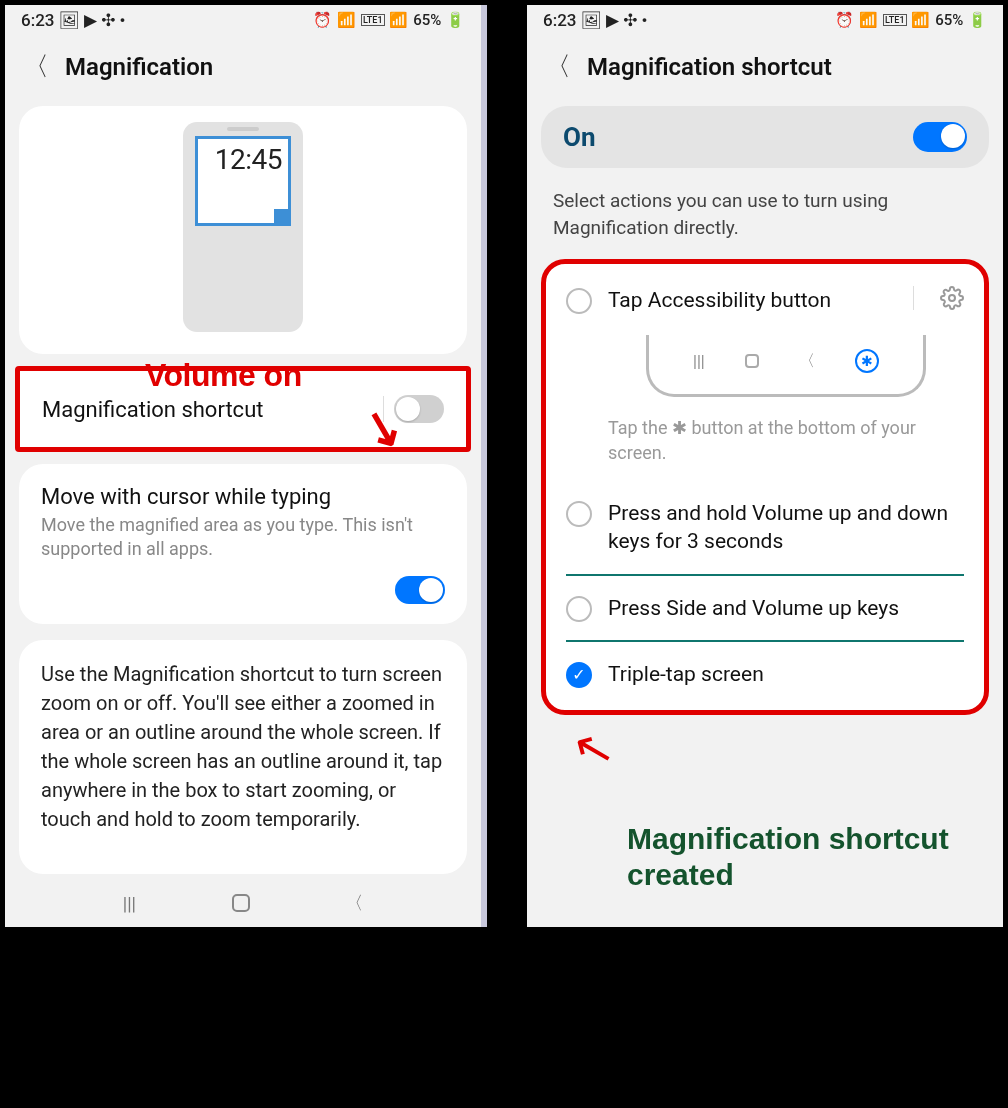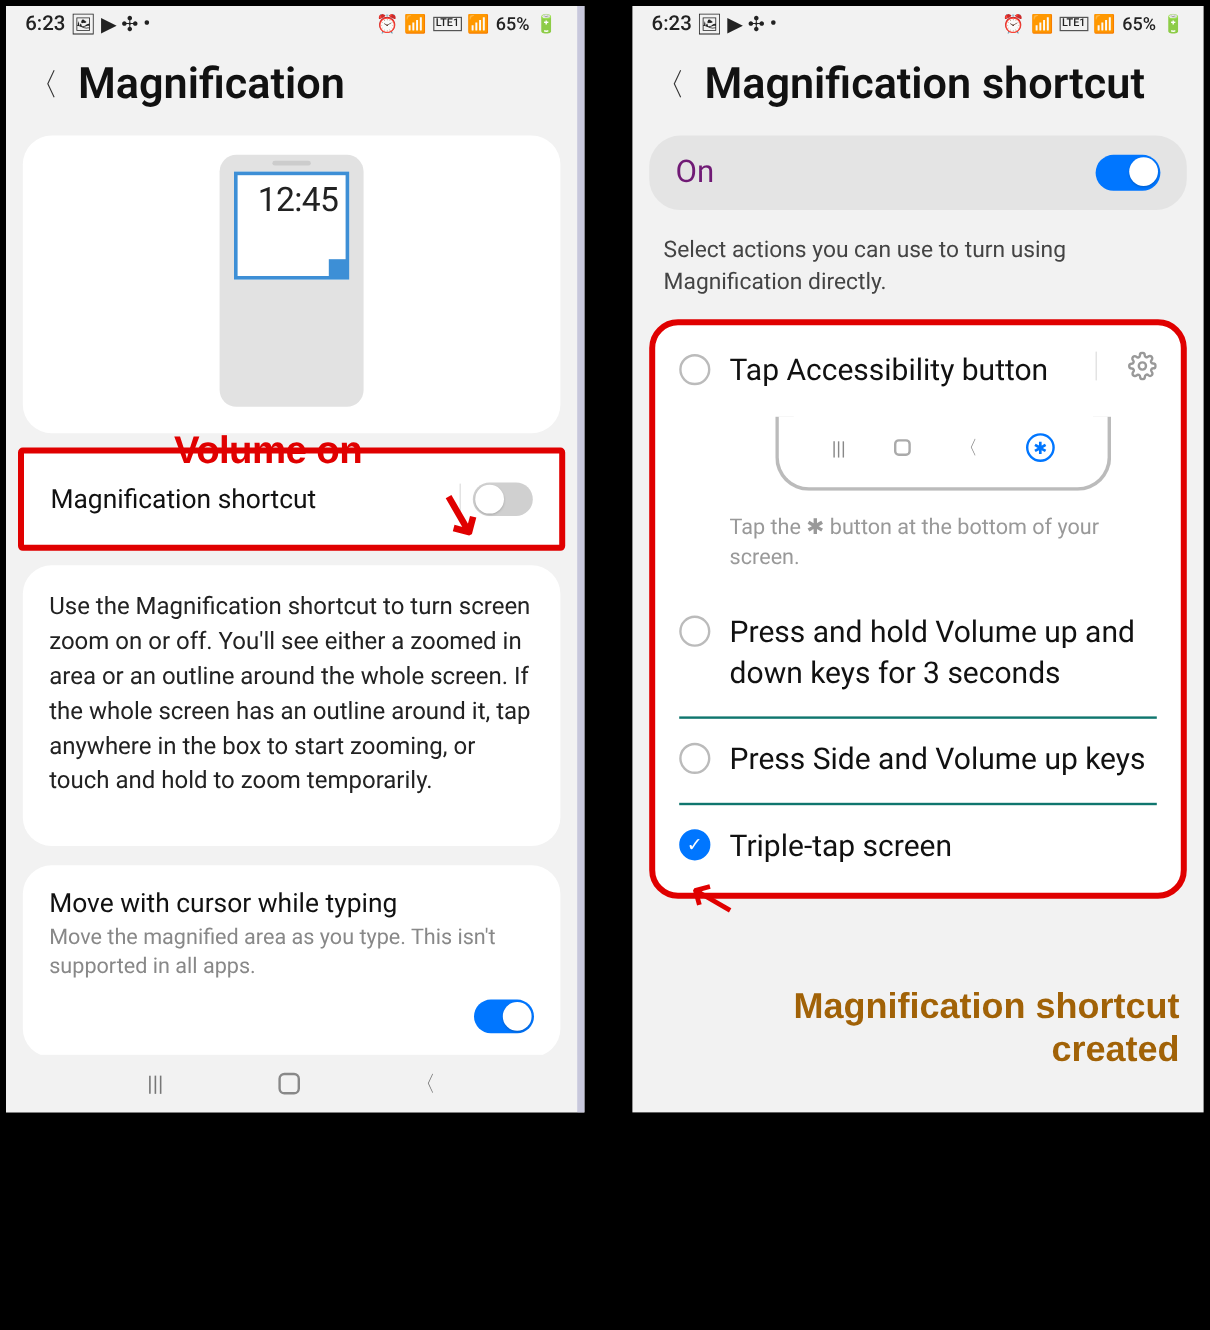--- a/index.html
+++ b/index.html
@@ -36,21 +36,21 @@
   }
   .status-left { display: flex; align-items: center; gap: 4px; }
   .status-right { display: flex; align-items: center; gap: 5px; font-size: 15px; }
   .app-bar {
     display: flex;
     align-items: center;
     padding: 14px 18px 22px 18px;
     gap: 16px;
   }
   .back-chev { font-size: 26px; color: #333; }
-  .app-title { font-size: 36px; font-weight: 600; color: #111; }
+  .app-title { font-size: 24px; font-weight: 600; color: #111; }
   .card {
     background: #fff;
     margin: 0 14px 16px 14px;
     border-radius: 24px;
     padding: 20px 22px;
   }
   .illustration {
     display: flex;
     justify-content: center;
     padding: 6px 0 12px 0;
@@ -135,21 +135,21 @@
     transform: rotate(15deg);
   }
   
   .on-row {
     background: #e4e4e4;
     border-radius: 26px;
     margin: 0 14px 12px 14px;
     padding: 16px 22px;
     display: flex; justify-content: space-between; align-items: center;
   }
-  .on-label { font-size: 26px; font-weight: 400; color: #701a75; }
+  .on-label { font-size: 26px; font-weight: 700; color: #0c4a6e; }
   .select-text { font-size: 19px; color: #444; padding: 8px 26px 18px 26px; line-height: 1.4; }
   .options-card {
     background: #fff;
     margin: 0 14px 14px 14px;
     border-radius: 24px;
     border: 5px solid #e00000;
     padding: 4px 0;
   }
   .option {
     display: flex;
@@ -164,21 +164,21 @@
     border: 2px solid #bbb;
     border-radius: 50%;
     flex-shrink: 0;
     margin-top: 2px;
   }
   .radio.checked {
     background: #0076ff; border-color: #0076ff;
     display: flex; align-items: center; justify-content: center;
     color: #fff; font-size: 16px;
   }
-  .opt-text { font-size: 25px; color: #111; line-height: 1.35; flex: 1; }
+  .opt-text { font-size: 21px; color: #111; line-height: 1.35; flex: 1; }
   .gear-right { color: #999; flex-shrink: 0; margin-left: 6px; }
   .gear-divider { width: 1px; height: 24px; background: #ddd; margin: 0 4px; }
   .nav-illus {
     margin: 10px 0 10px 42px;
     padding: 0 20px;
   }
   .nav-shape {
     width: 280px; height: 62px;
     border: 3px solid #bbb;
     border-top: none;
@@ -192,23 +192,23 @@
   .nav-shape .acc-dot {
     width: 24px; height: 24px; border: 2px solid #0076ff; border-radius: 50%;
     display: flex; align-items: center; justify-content: center;
     color: #0076ff; font-size: 14px;
   }
   .hint-text { font-size: 18px; color: #999; padding: 8px 20px 16px 62px; line-height: 1.4; }
   .hint-icon { display: inline-block; }
   .anno2 {
     position: absolute;
     bottom: 34px; left: 100px; right: 20px;
-    color: #a16207; font-size: 30px; font-weight: 900;
+    color: #14532d; font-size: 30px; font-weight: 900;
     font-family: Verdana, sans-serif;
-    text-align: right;
+    text-align: left;
     line-height: 1.2;
   }
   .anno-arrow2 {
     position: absolute;
     bottom: 150px; left: 46px;
     color: #e00000; font-size: 48px;
     transform: rotate(-15deg);
   }
   .row-col { display: flex; flex-direction: column; flex: 1; }
 </style>
@@ -262,36 +262,36 @@
           <div style="display:flex;align-items:center;gap:10px;">
             <div style="width:1px;height:26px;background:#ddd;"></div>
             <div class="toggle">
                 <div class="knob"></div>
               </div>
           </div>
         </div>
       </div>
     </div>
 
-    <div class="card" style="padding-bottom:40px;">
-      <div class="desc-text">Use the Magnification shortcut to turn screen zoom on or off. You'll see either a zoomed in area or an outline around the whole screen. If the whole screen has an outline around it, tap anywhere in the box to start zooming, or touch and hold to zoom temporarily.</div>
-    </div>
-
     <div class="card">
       <div class="row" style="align-items:flex-start;">
         <div class="row-col">
           <span class="row-title">Move with cursor while typing</span>
           <span class="row-sub">Move the magnified area as you type. This isn't supported in all apps.</span>
         </div>
       </div>
       <div class="row" style="justify-content:flex-end; margin-top:14px;">
         <div class="toggle on">
             <div class="knob"></div>
           </div>
       </div>
+    </div>
+
+    <div class="card" style="padding-bottom:40px;">
+      <div class="desc-text">Use the Magnification shortcut to turn screen zoom on or off. You'll see either a zoomed in area or an outline around the whole screen. If the whole screen has an outline around it, tap anywhere in the box to start zooming, or touch and hold to zoom temporarily.</div>
     </div>
 
     <div class="nav-bar">
       <span class="nav-icon">|||</span>
       <span class="nav-icon" style="width:18px;height:18px;border:2px solid #888;border-radius:5px;display:inline-block;"></span>
       <span class="nav-icon">〈</span>
     </div>
   </div>
 
   <div class="phone">

